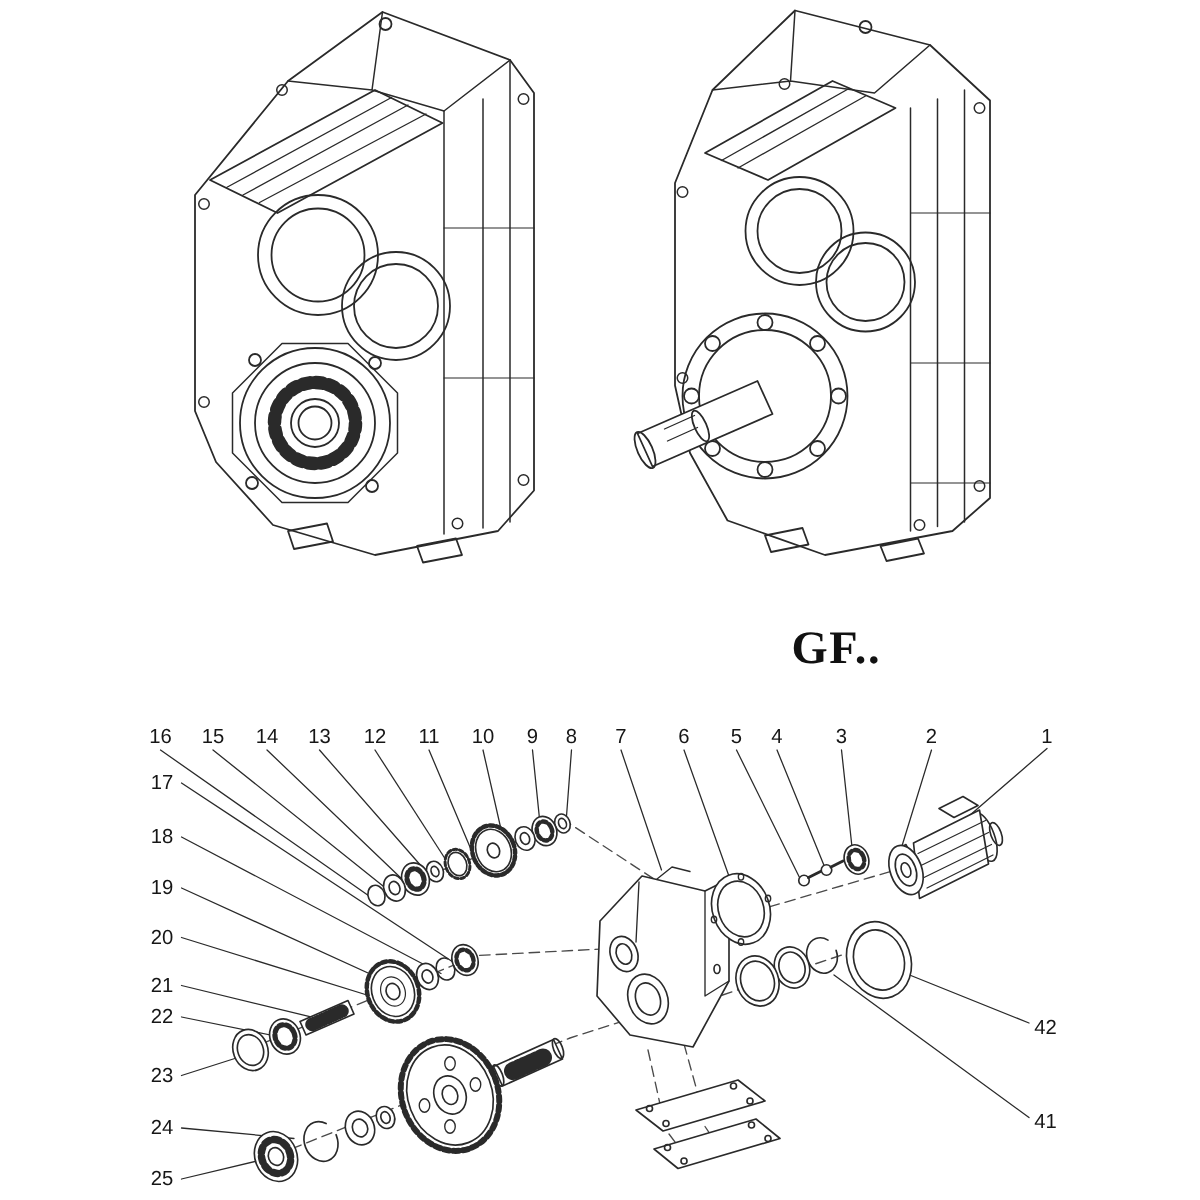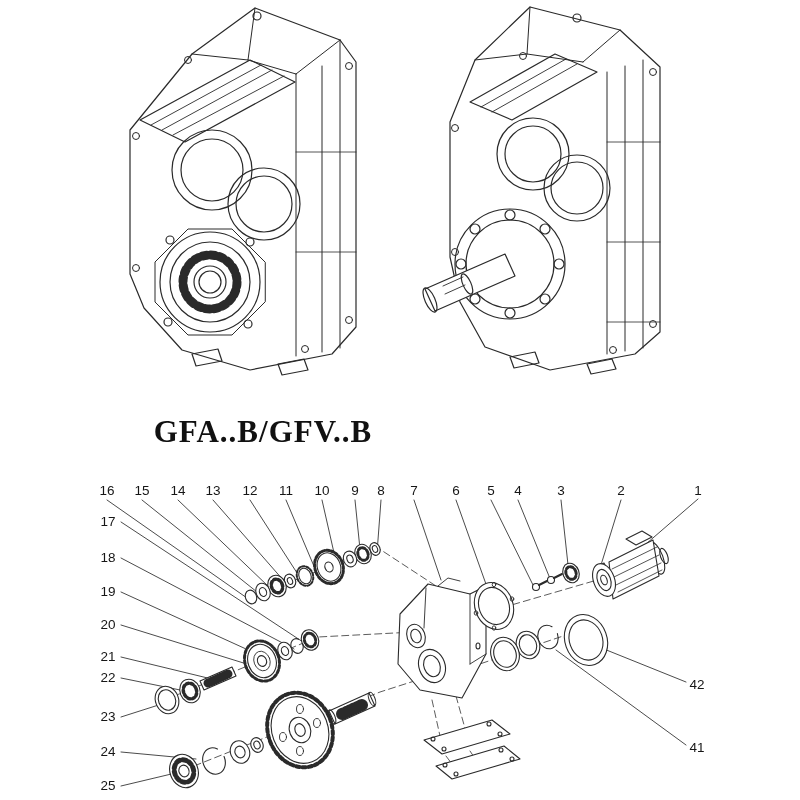--- a/index.html
+++ b/index.html
@@ -100,21 +100,21 @@
       <path d="M90,252 L10,287 L20,309 L100,274 Z" fill="#ffffff"></path>
       <ellipse cx="15" cy="298" rx="13" ry="5" transform="rotate(66 15 298)"></ellipse>
       <ellipse cx="52" cy="282" rx="11" ry="4" transform="rotate(66 52 282)"></ellipse>
       <path d="M28,284 L48,275 M30,292 L50,283" stroke-width="0.9"></path>
     </g>
     <g>
       <path d="M95,355 l25,-5 l4,11 l-25,5 Z M172,362 l25,-5 l4,10 l-25,5 Z"></path>
     </g>
   </svg>
 
-  <div class="model-label" style="left:118px;top:414px;width:290px">GFA..B/GFV..B</div>
+  <div class="model-label" style="left:450px;top:414px;width:215px">GF..</div>
 
   <svg class="drawing" style="left:0px;top:468px;width:800px;height:332px" viewBox="0 0 800 332" fill="none" stroke="#2a2a2a" stroke-width="1.1" stroke-linejoin="round" stroke-linecap="round">
 
     <g stroke="#4a4a4a" stroke-width="0.9" stroke-dasharray="7 4">
       <path d="M251,129 L378,80 L436,118"></path>
       <path d="M167,231 L318,169 L414,164"></path>
       <path d="M184,302 L380,224 L430,208"></path>
       <path d="M450,206 L590,159"></path>
       <path d="M460,152 L604,110"></path>
       <path d="M432,232 L440,268 M456,228 L466,264 M446,288 L452,296 M470,283 L476,292"></path>

